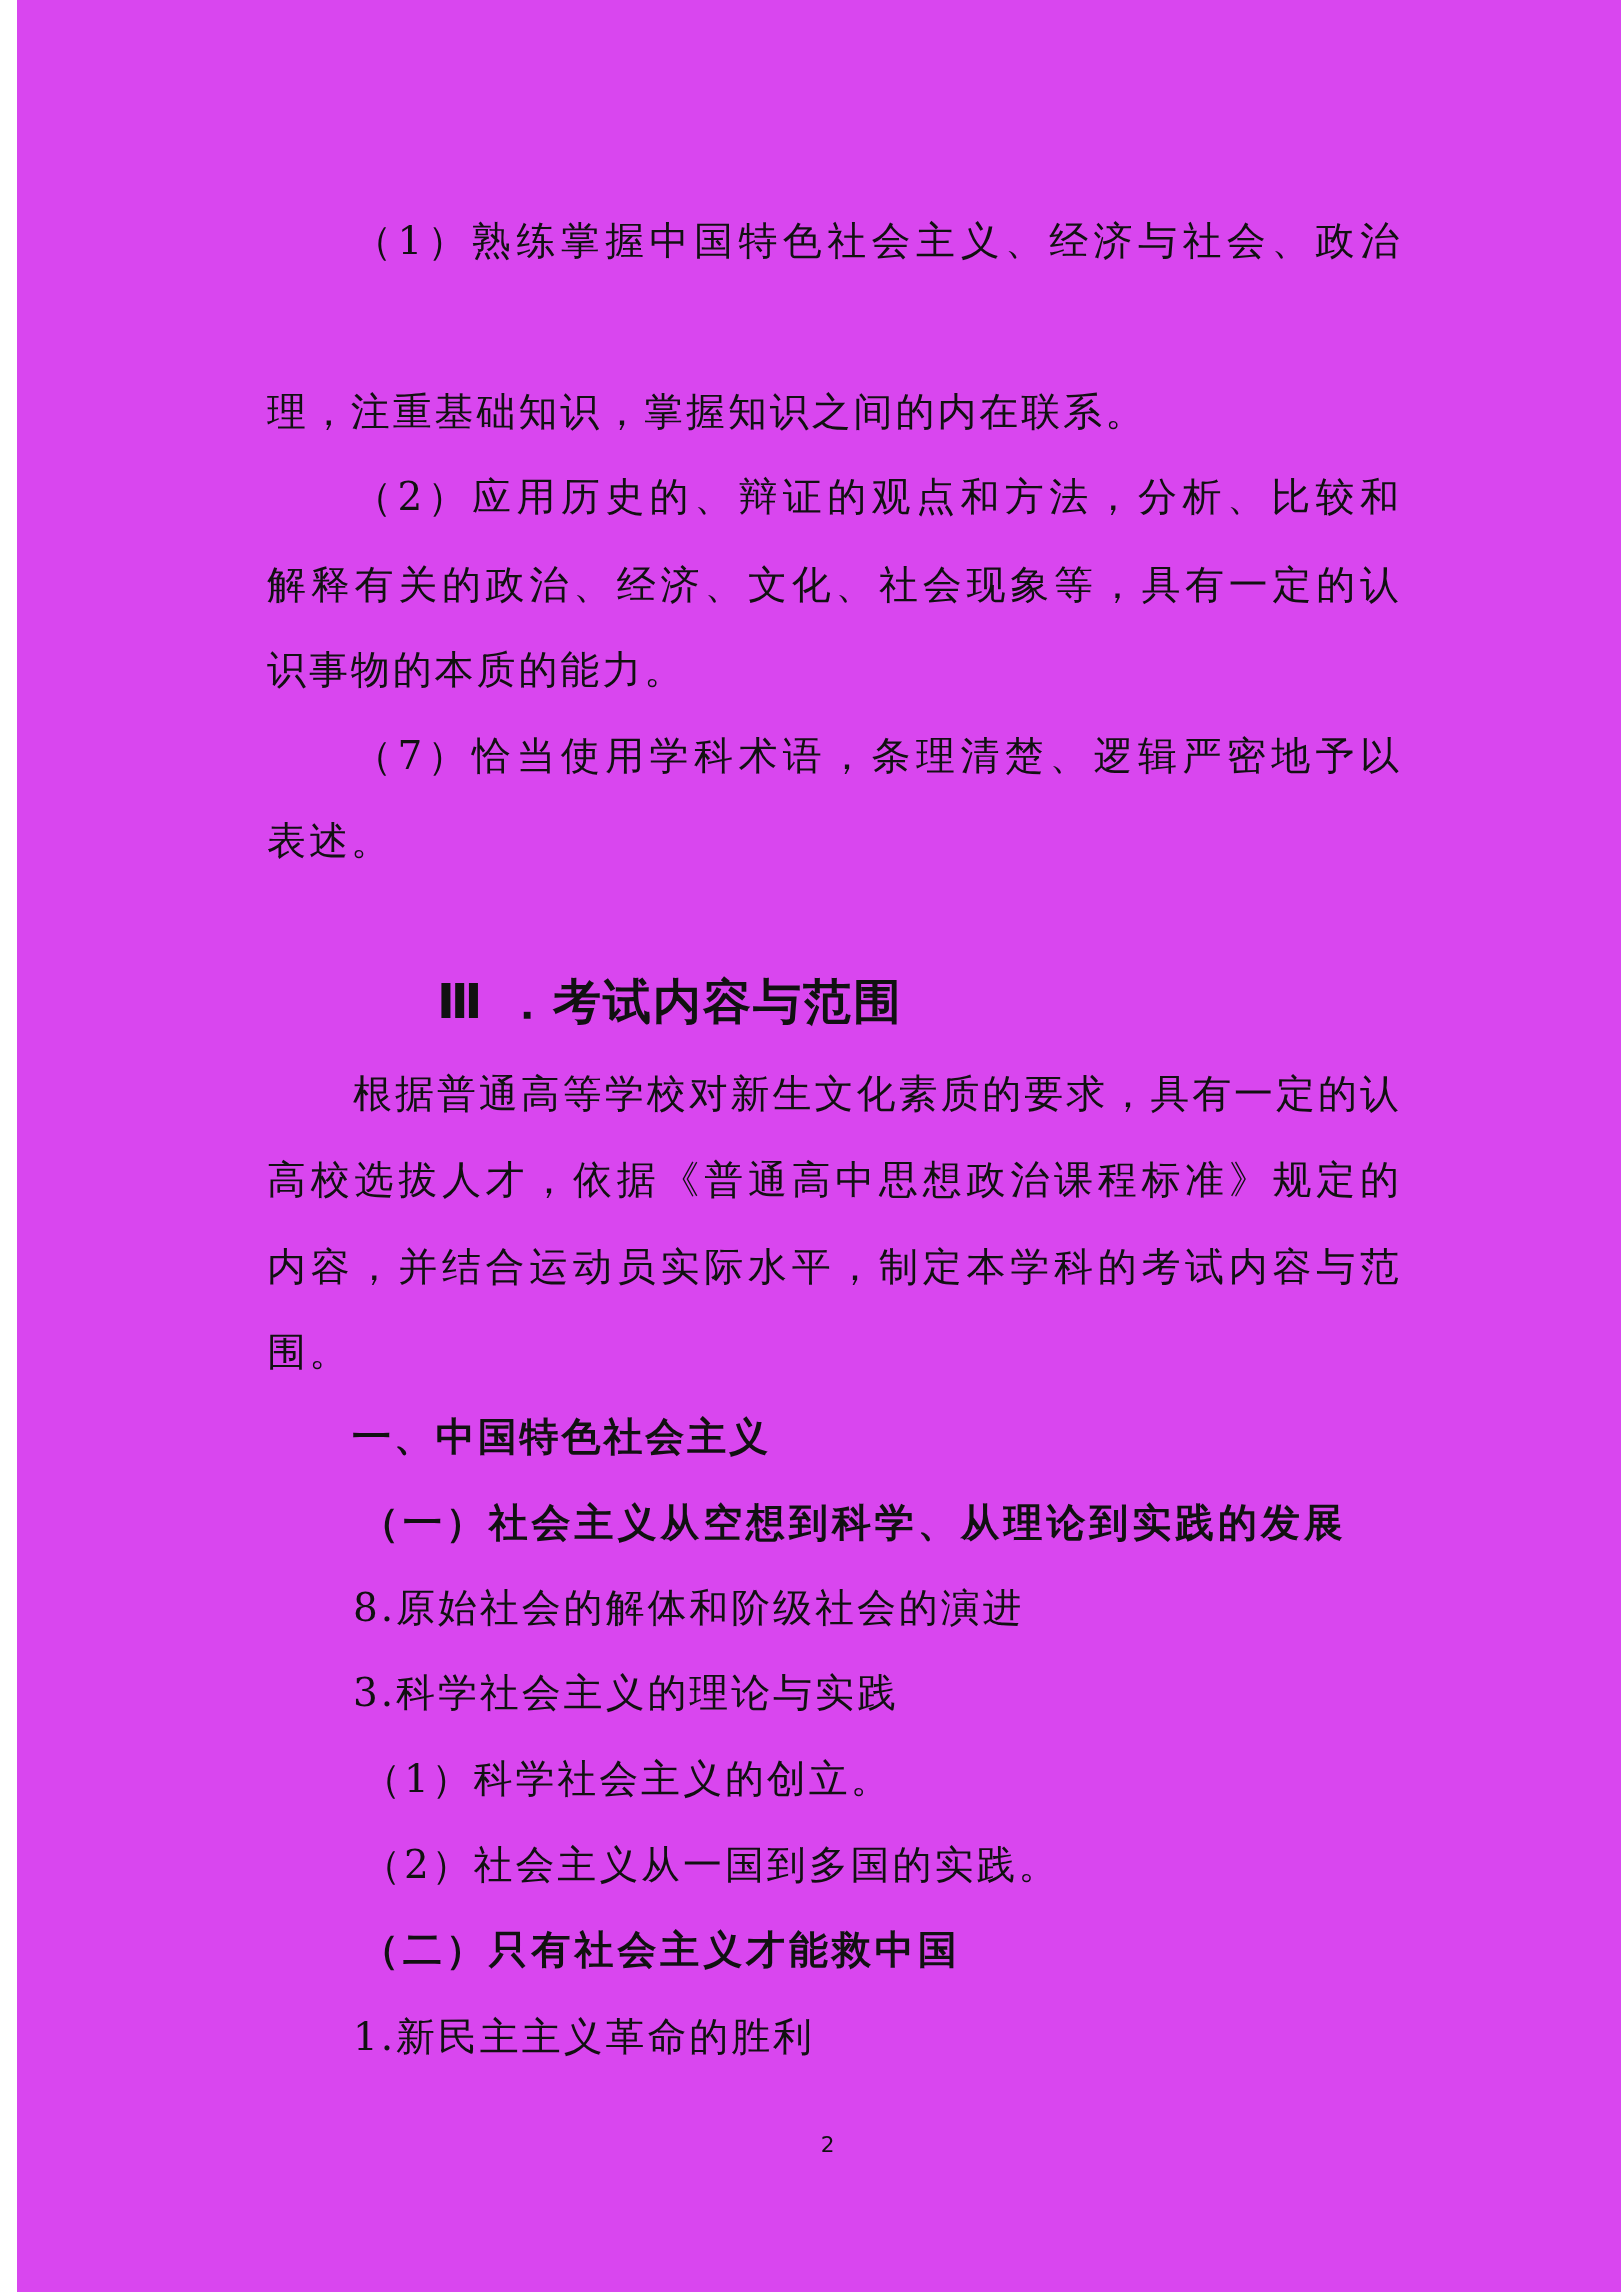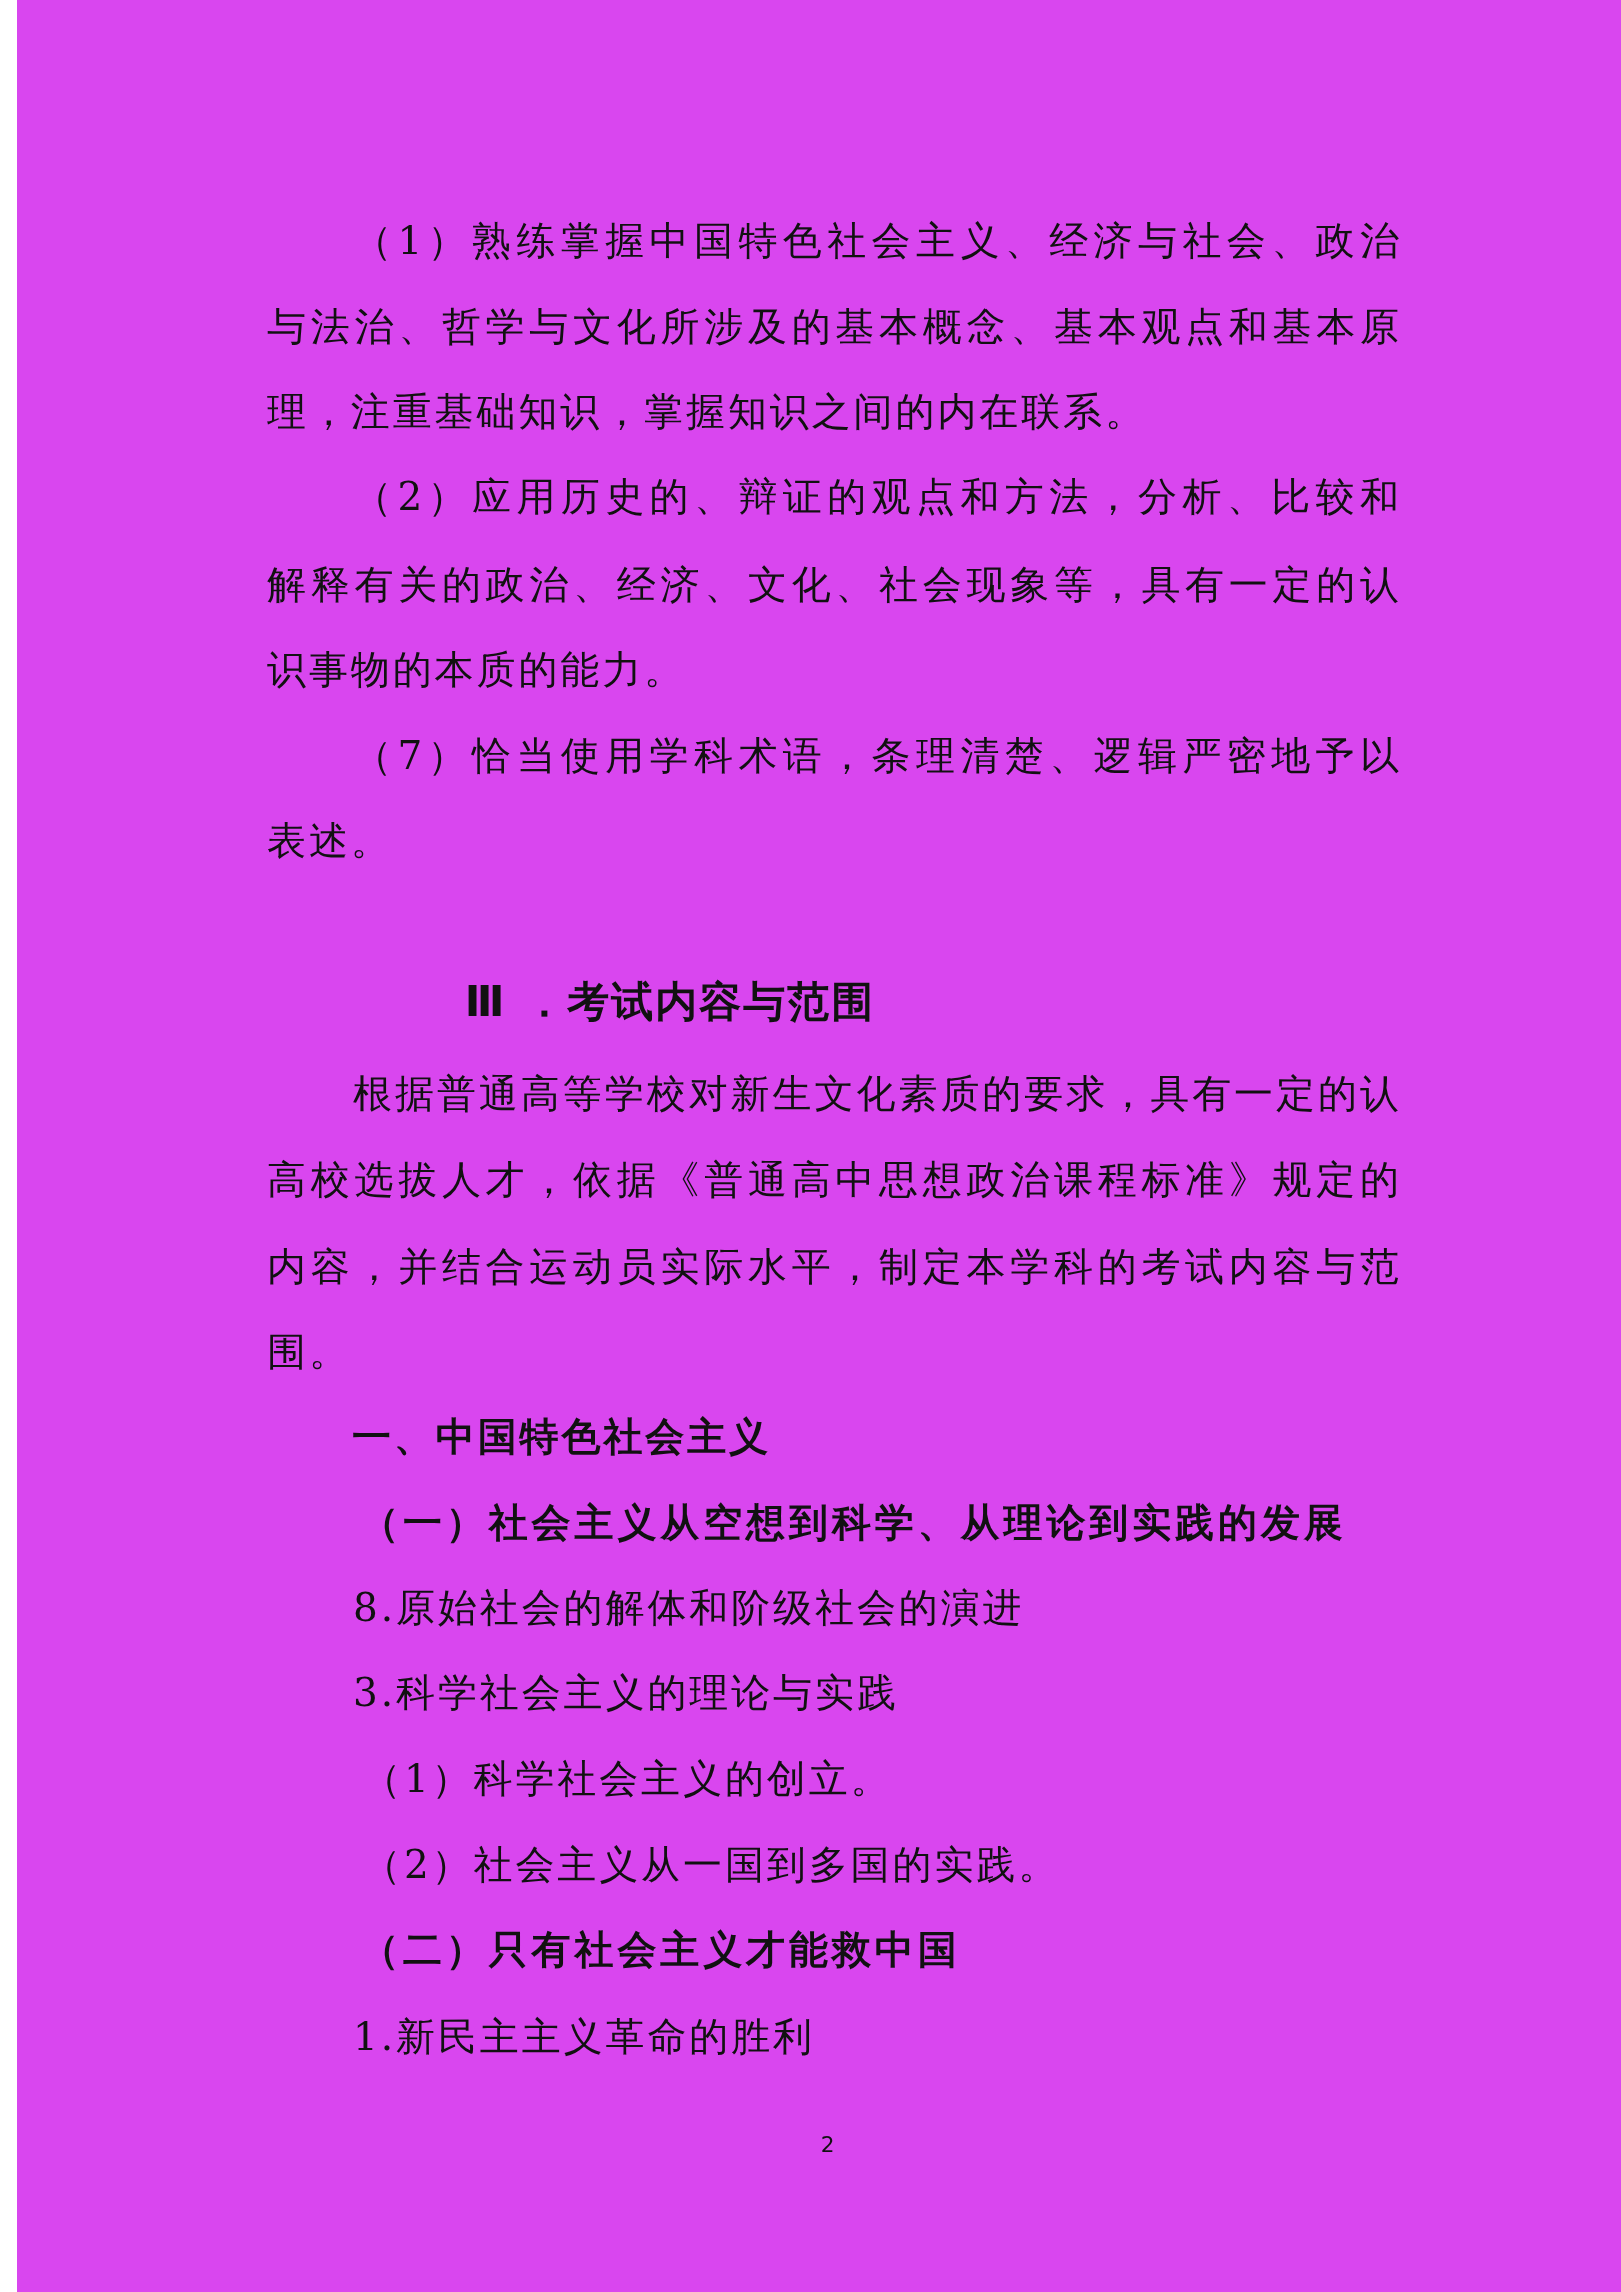--- a/index.html
+++ b/index.html
@@ -5,33 +5,32 @@
   html, body { margin: 0; padding: 0; background: #ffffff; }
   body { width: 1621px; height: 2293px; position: relative; overflow: hidden;
          font-family: "DejaVu Serif", "Liberation Serif", serif; color: #111111; }
   .page { position: absolute; left: 17px; top: 0; width: 1621px; height: 2293px; background: #d946ef; }
   .line { position: absolute; font-size: 39px; line-height: 51px; height: 51px; white-space: nowrap; }
   .full { left: 250px; width: 1132px; text-align: justify; text-align-last: justify; }
   .indent-full { left: 336px; width: 1046px; text-align: justify; text-align-last: justify; }
   .start { left: 250px; letter-spacing: 2.9px; }
   .sub { left: 336px; letter-spacing: 2.9px; }
   .paren { left: 345px; letter-spacing: 2.9px; }
-  .section-title { left: 0; width: 1306px; text-align: center; font-family: "DejaVu Sans", "Liberation Sans", sans-serif; font-weight: bold; font-size: 42px; letter-spacing: 2px; }
+  .section-title { left: 0; width: 1306px; text-align: center; font-family: "DejaVu Sans", "Liberation Sans", sans-serif; font-weight: bold; font-size: 48px; letter-spacing: 2px; }
   .h1 { left: 335px; font-family: "DejaVu Sans", "Liberation Sans", sans-serif; font-weight: 600; font-size: 39px; letter-spacing: 2.9px; text-align: center; }
   .h2 { left: 343px; font-weight: bold; font-size: 39px; letter-spacing: 3.9px; }
   .page-num { position: absolute; left: 0; width: 1621px; text-align: center; top: 2131px;
               font-family: "DejaVu Sans", "Liberation Sans", sans-serif; font-size: 21.6px; line-height: 27.4px; color: #111111; }
 </style>
 </head>
 <body>
 
 <div class="page">
 
   <div class="line indent-full" style="top:215px;">（1）熟练掌握中国特色社会主义、经济与社会、政治</div>
-  <div class="line full" style="top:301px;">与法治、哲学与文化所涉及的基本概念、基本观点和基本原</div>
   <div class="line start" style="top:386px;">理，注重基础知识，掌握知识之间的内在联系。</div>
 
   <div class="line indent-full" style="top:471px;">（2）应用历史的、辩证的观点和方法，分析、比较和</div>
   <div class="line full" style="top:559px;">解释有关的政治、经济、文化、社会现象等，具有一定的认</div>
   <div class="line start" style="top:644px;">识事物的本质的能力。</div>
 
   <div class="line indent-full" style="top:730px;">（7）恰当使用学科术语，条理清楚、逻辑严密地予以</div>
   <div class="line start" style="top:815px;">表述。</div>
 
   <div class="line section-title" style="top:976px;">Ⅲ ．考试内容与范围</div>

